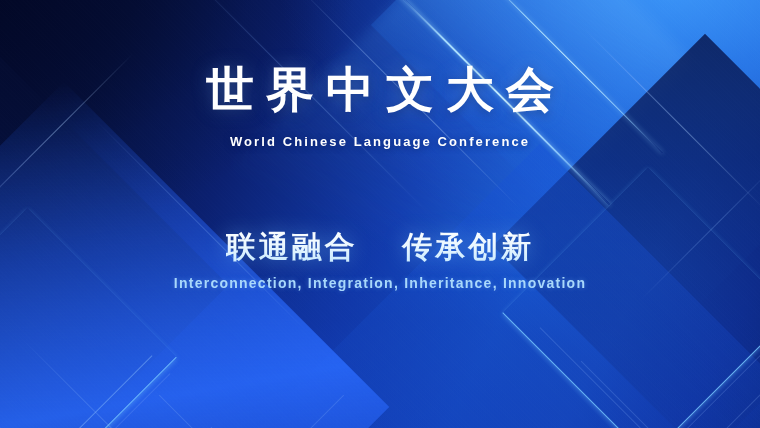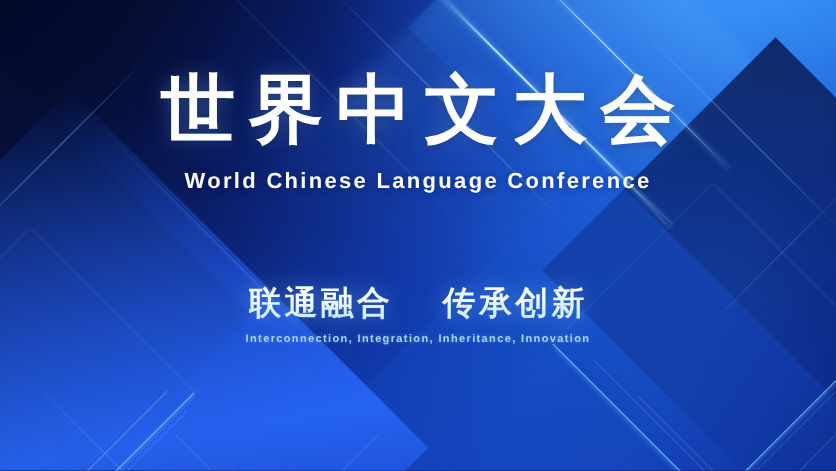--- a/index.html
+++ b/index.html
@@ -225,35 +225,35 @@
   .content {
     position: absolute;
     inset: 0;
     display: flex;
     flex-direction: column;
     align-items: center;
   }
 
   .main-title {
     margin-top: 66px;
-    font-size: 68px;
+    font-size: 48px;
     line-height: 1;
     font-weight: bold;
     color: #ffffff;
     letter-spacing: 12px;
     text-indent: 12px;
     white-space: nowrap;
     text-shadow:
       0 0 18px rgba(130,190,255,0.35),
       0 2px 10px rgba(0,20,70,0.45);
   }
 
   .subtitle {
     margin-top: 20px;
-    font-size: 20px;
+    font-size: 13px;
     font-weight: bold;
     color: #ffffff;
     letter-spacing: 2.1px;
     white-space: nowrap;
     text-shadow: 0 1px 6px rgba(0,25,80,0.55);
   }
 
   .slogan {
     margin-top: 78px;
     font-size: 30px;
@@ -268,21 +268,21 @@
     filter: drop-shadow(0 0 10px rgba(120,200,255,0.45));
   }
 
   .slogan .gap {
     display: inline-block;
     width: 22px;
   }
 
   .slogan-en {
     margin-top: 7px;
-    font-size: 10px;
+    font-size: 14px;
     font-weight: bold;
     letter-spacing: 1.25px;
     white-space: nowrap;
     color: #a9d8fb;
     text-shadow: 0 0 5px rgba(110,180,255,0.45);
   }
 </style>
 </head>
 <body>
 

